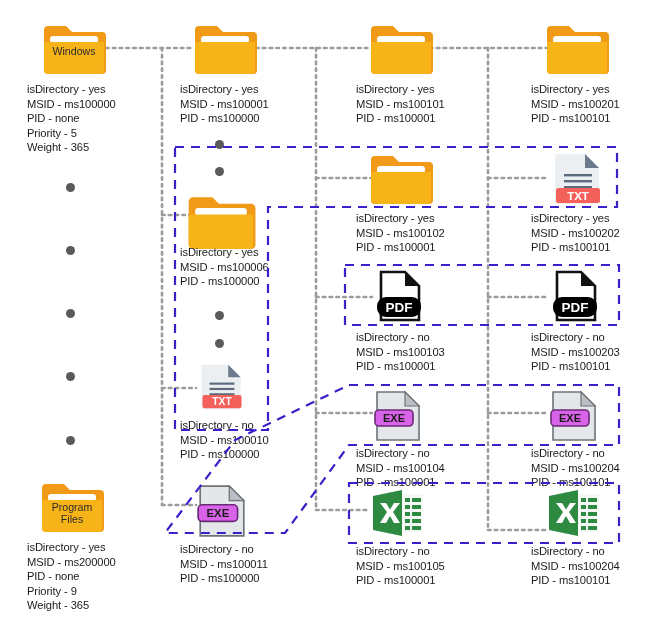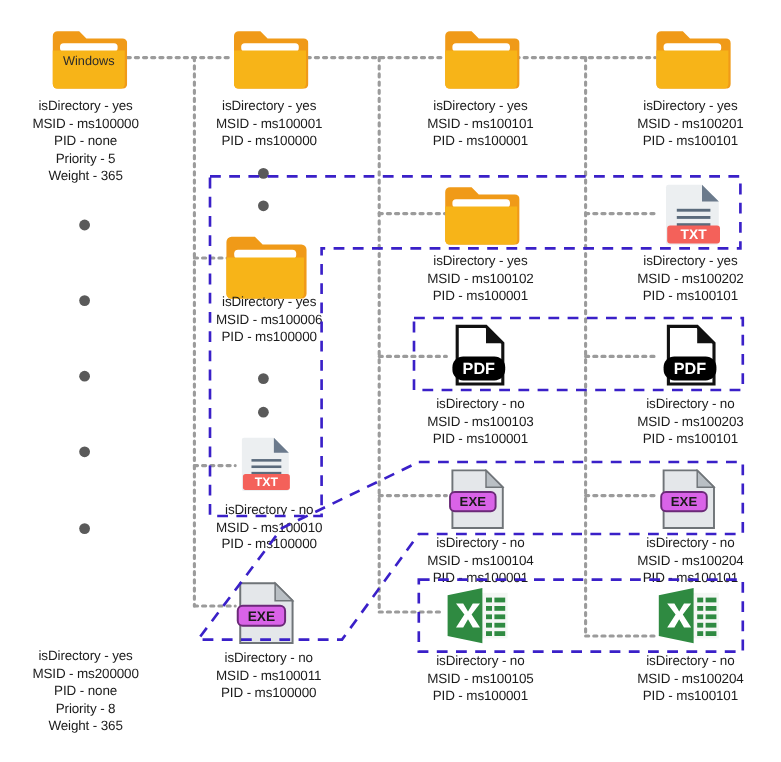--- a/index.html
+++ b/index.html
@@ -45,21 +45,21 @@
   svg.layer{
     position:absolute;
     left:0;top:0;
     width:651px;height:635px;
     overflow:visible;
     pointer-events:none;
   }
   svg.layer.top{z-index:5;}
   svg.layer.bottom{z-index:0;}
   .node{z-index:3;}
-  .meta{z-index:4;text-align:center;}
+  .meta{z-index:4;}
   .dot{z-index:3;}
 </style>
 </head>
 <body>
 
 <div id="canvas">
 
   <svg class="layer bottom" viewBox="0 0 651 635" xmlns="http://www.w3.org/2000/svg">
     <g stroke="#9b9b9b" stroke-width="2.6" stroke-dasharray="2.6 4.2" stroke-linecap="round" fill="none">
 
@@ -339,21 +339,30 @@
           <rect x="41" y="39" width="9" height="4"></rect>
       </g>
     </svg>
   </div>
   <div class="meta" style="left:531px;top:544px;">
     <div>isDirectory - no</div>
     <div>MSID - ms100204</div>
     <div>PID - ms100101</div>
   </div>
 
+  <div class="node" style="left:40px;top:480px;">
+    <svg width="64" height="52" viewBox="0 0 64 52">
+      <path d="M2 8 a4 4 0 0 1 4-4 h18 l6 6 h30 a4 4 0 0 1 4 4 v34 a4 4 0 0 1 -4 4 h-54 a4 4 0 0 1 -4 -4 Z" fill="#f09a18"></path>
+      <rect x="8" y="14" width="48" height="7" rx="3" fill="#ffffff"></rect>
+      <path d="M2 20 h60 v28 a4 4 0 0 1 -4 4 h-52 a4 4 0 0 1 -4 -4 Z" fill="#f7b418"></path>
+    </svg>
+    <div class="folder-label" style="top:22px;white-space:pre;">Program
+Files</div>
+  </div>
   <div class="meta" style="left:27px;top:540px;">
     <div>isDirectory - yes</div>
     <div>MSID - ms200000</div>
     <div>PID - none</div>
-    <div>Priority - 8</div>
+    <div>Priority - 9</div>
     <div>Weight - 365</div>
   </div>
 
 </div>
 
 </body></html>

